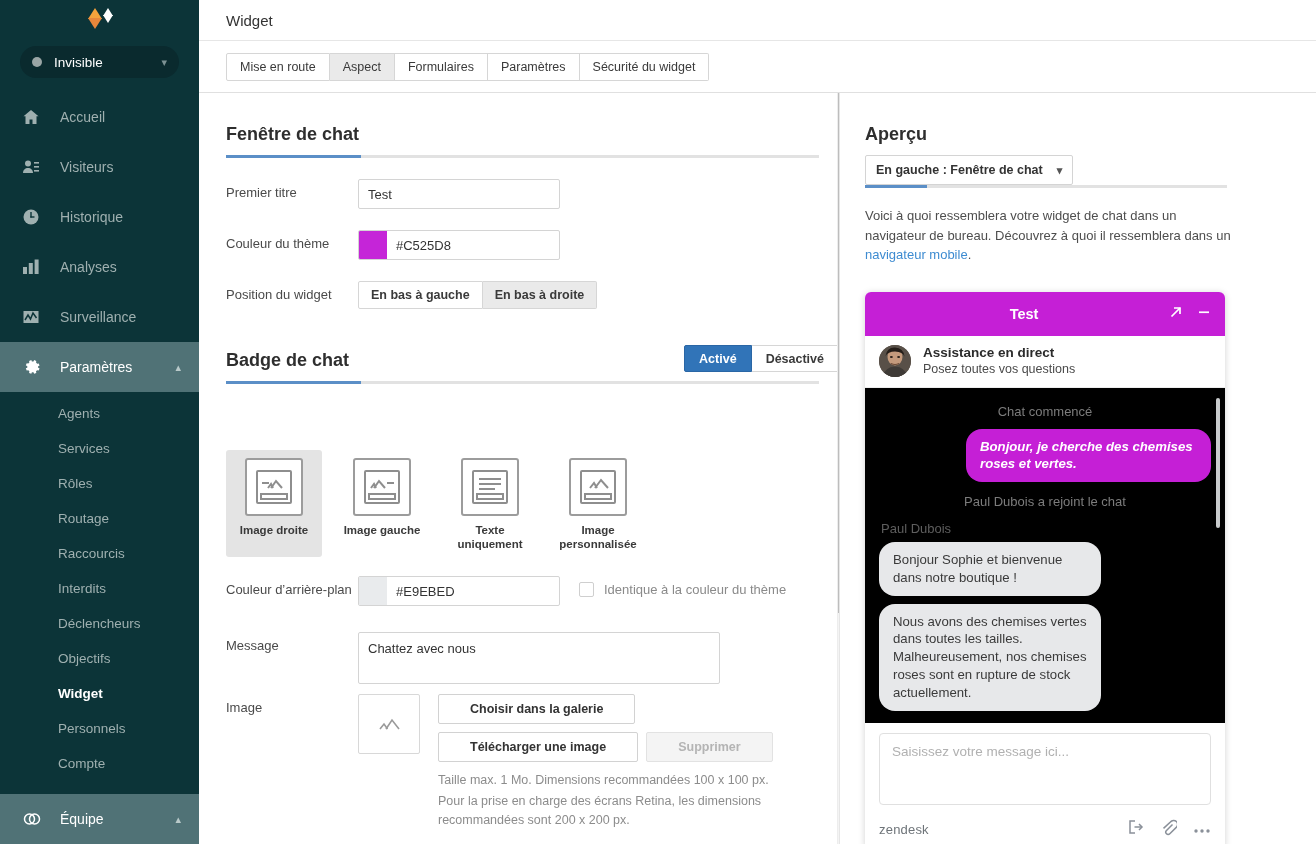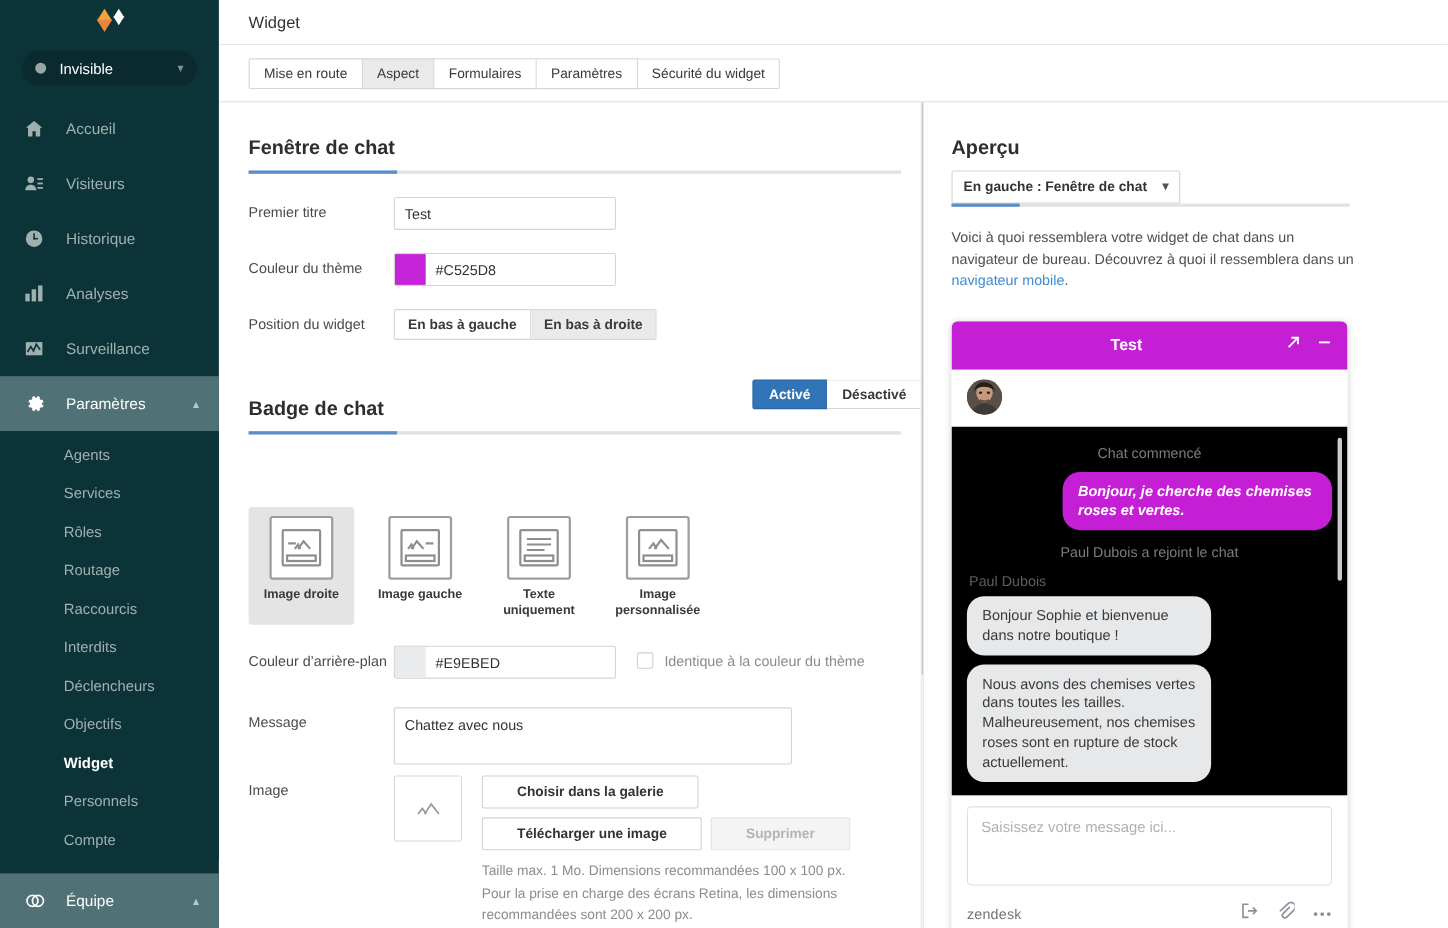--- a/index.html
+++ b/index.html
@@ -562,21 +562,21 @@
         <div class="form-row">
           <div class="form-label">Position du widget</div>
           <div class="seg-group">
             <div class="seg">En bas à gauche</div>
             <div class="seg on">En bas à droite</div>
           </div>
         </div>
 
         <div class="section-title-row" style="margin-top:36px;">
           <div class="section-title">Badge de chat</div>
-          <div class="toggle-group" style="margin-bottom:20px;">
+          <div class="toggle-group" style="margin-bottom:9px;">
             <div class="toggle on">Activé</div>
             <div class="toggle">Désactivé</div>
           </div>
         </div>
         <div class="section-rule"></div>
 
         <div class="badge-choices">
           <div class="badge-choice sel">
             <div class="badge-thumb">
               <svg width="42" height="42" viewBox="0 0 42 42" stroke="#8E8E8E" stroke-width="2" fill="none">
@@ -708,20 +708,24 @@
             <div class="avatar">
               <svg width="32" height="32" viewBox="0 0 32 32">
                 <rect width="32" height="32" fill="#585048"></rect>
                 <ellipse cx="16" cy="12" rx="7.5" ry="8.5" fill="#c49a7c"></ellipse>
                 <path d="M6.5 11 Q8 2 16 2.5 Q24.5 3 25.5 11.5 Q24 7 16 6.5 Q9 6.5 6.5 11z" fill="#241d18"></path>
                 <ellipse cx="12.4" cy="12" rx="1.5" ry="1.1" fill="#2b211a"></ellipse>
                 <ellipse cx="19.6" cy="12" rx="1.5" ry="1.1" fill="#2b211a"></ellipse>
                 <path d="M12 18.5 Q16 20.5 20 18.5" stroke="#6b4a36" stroke-width="1.2" fill="none"></path>
                 <path d="M3 32 Q6 22 16 21.5 Q26 22 29 32z" fill="#3e3a36"></path>
               </svg>
+            </div>
+            <div>
+              <div class="agent-name">Assistance en direct</div>
+              <div class="agent-sub">Posez toutes vos questions</div>
             </div>
           </div>
 
           <div class="chat-body">
             <div class="chat-scroll"></div>
 
             <div class="sys-line">Chat commencé</div>
 
             <div class="bubble-out-wrap">
               <div class="bubble-out" id="bub-out" style="background: rgb(197, 31, 214);">Bonjour, je cherche des chemises roses et vertes.</div>

